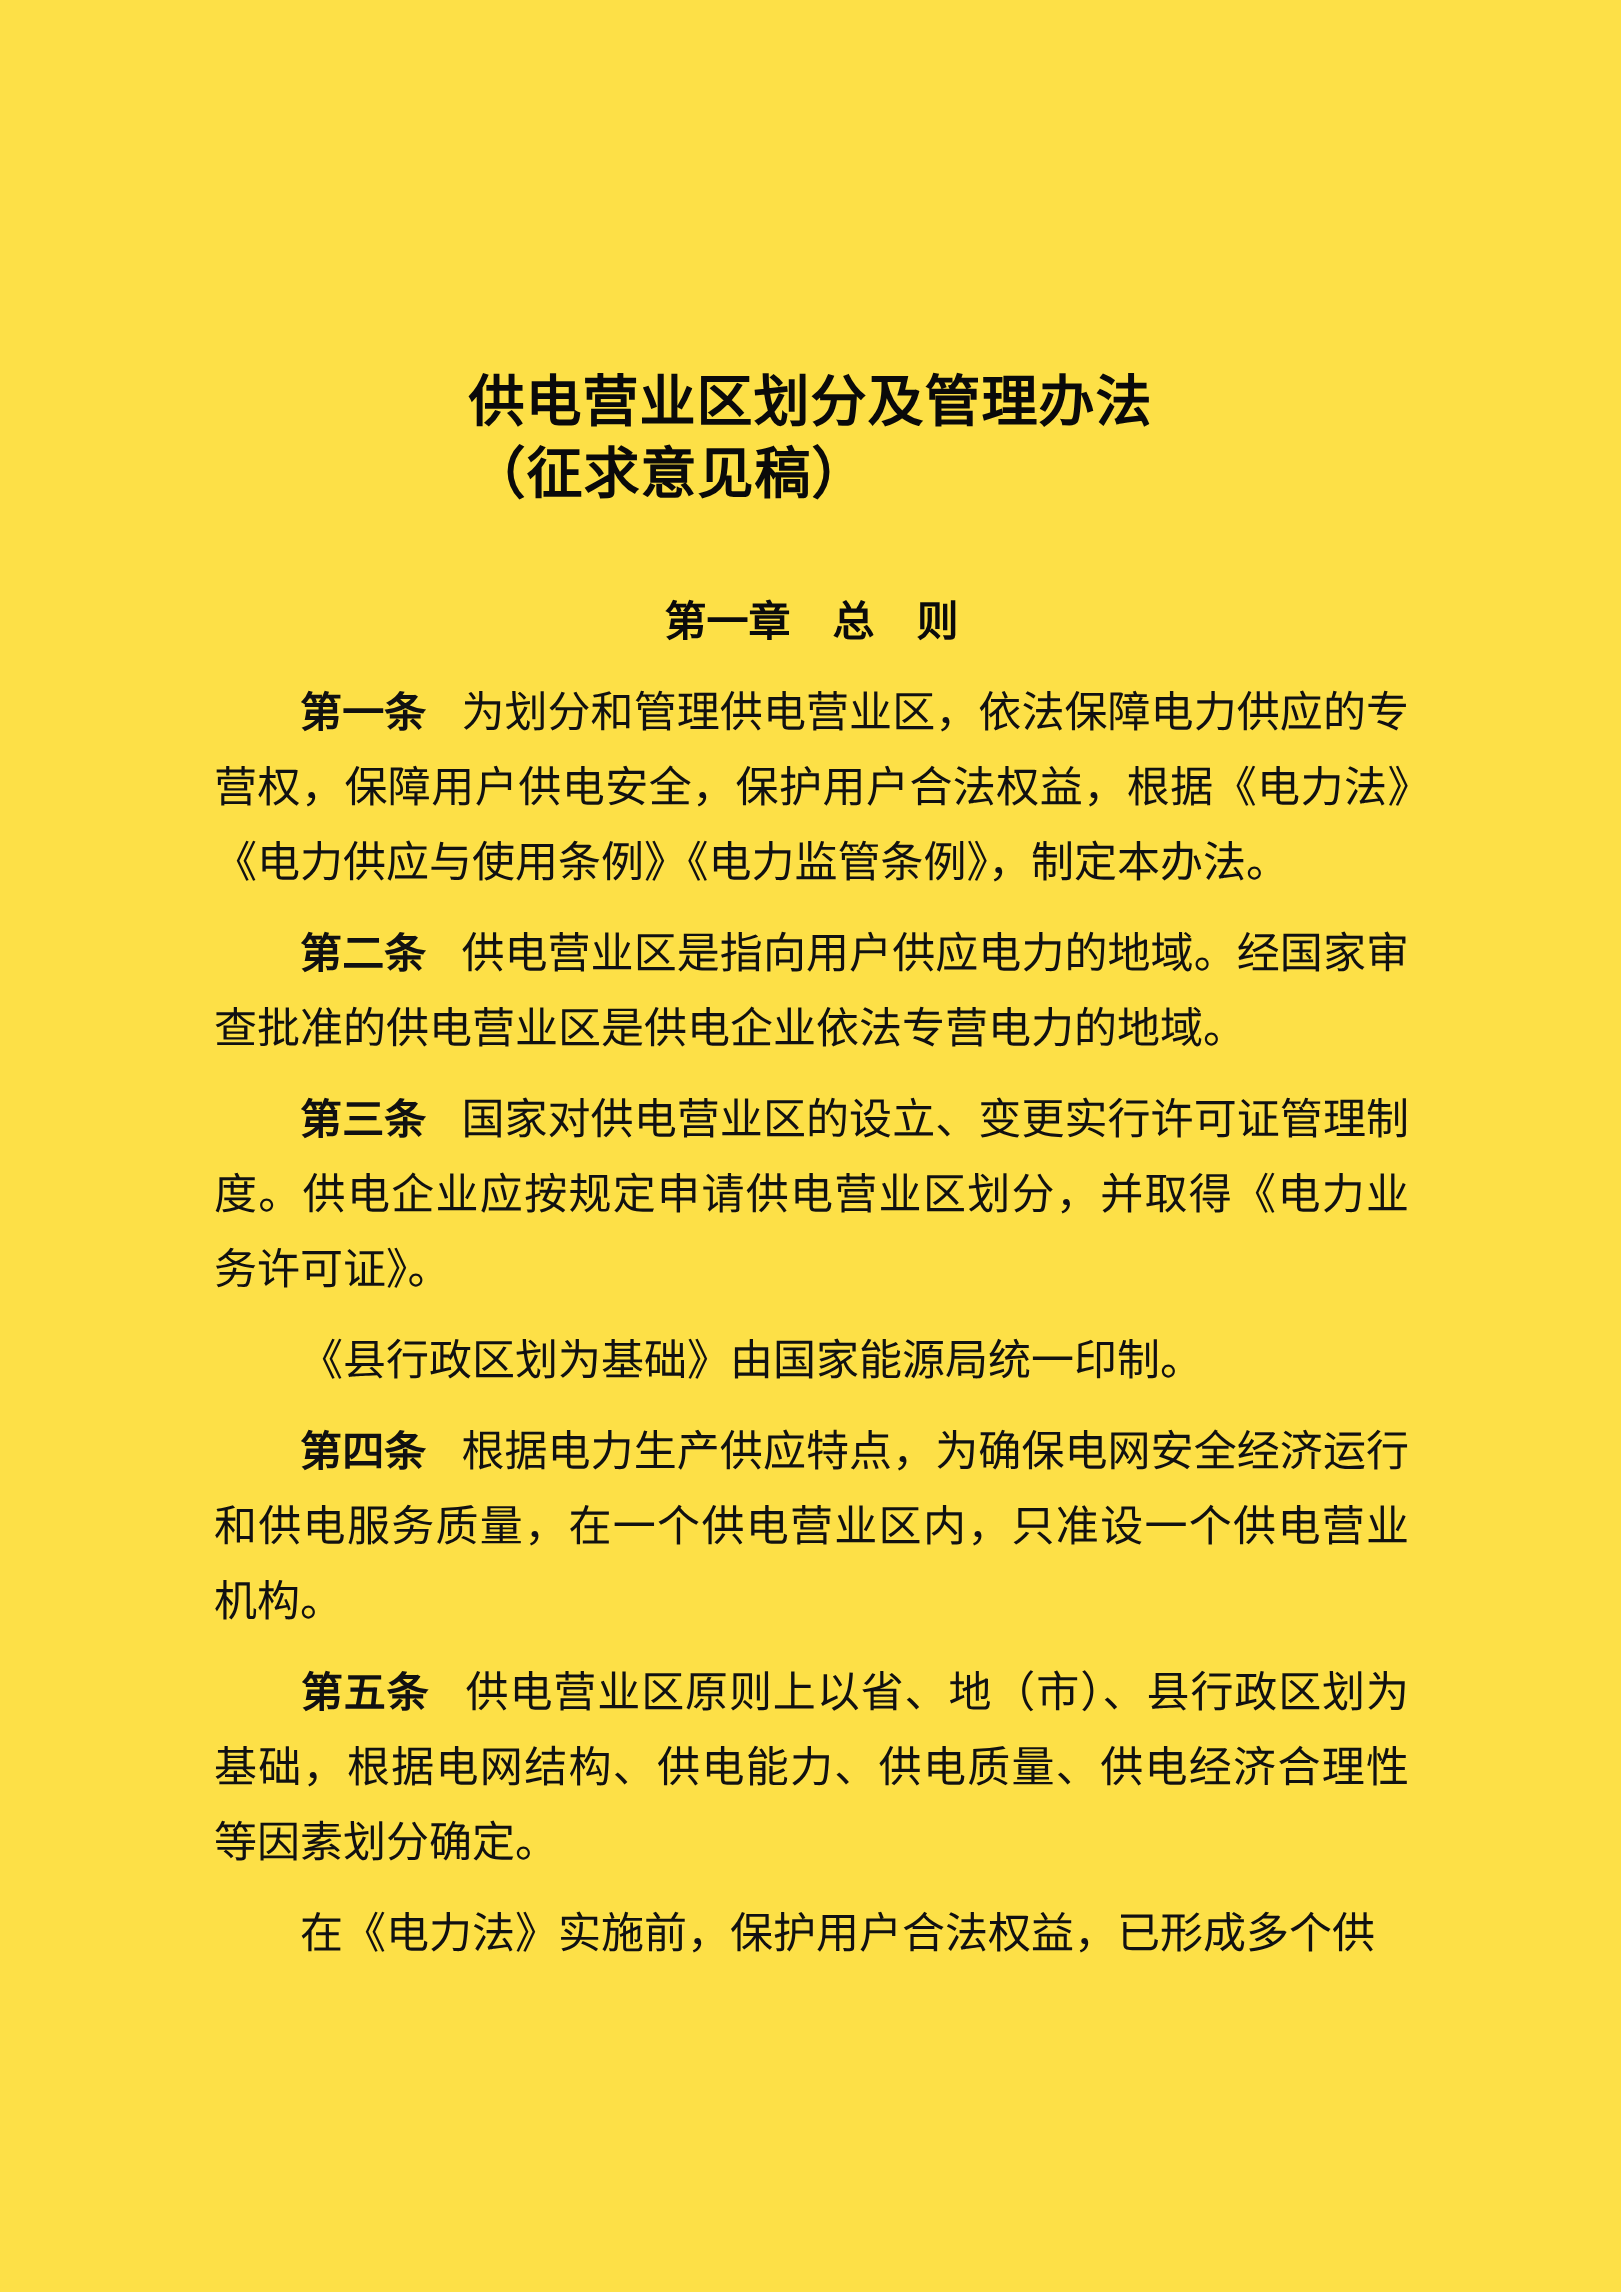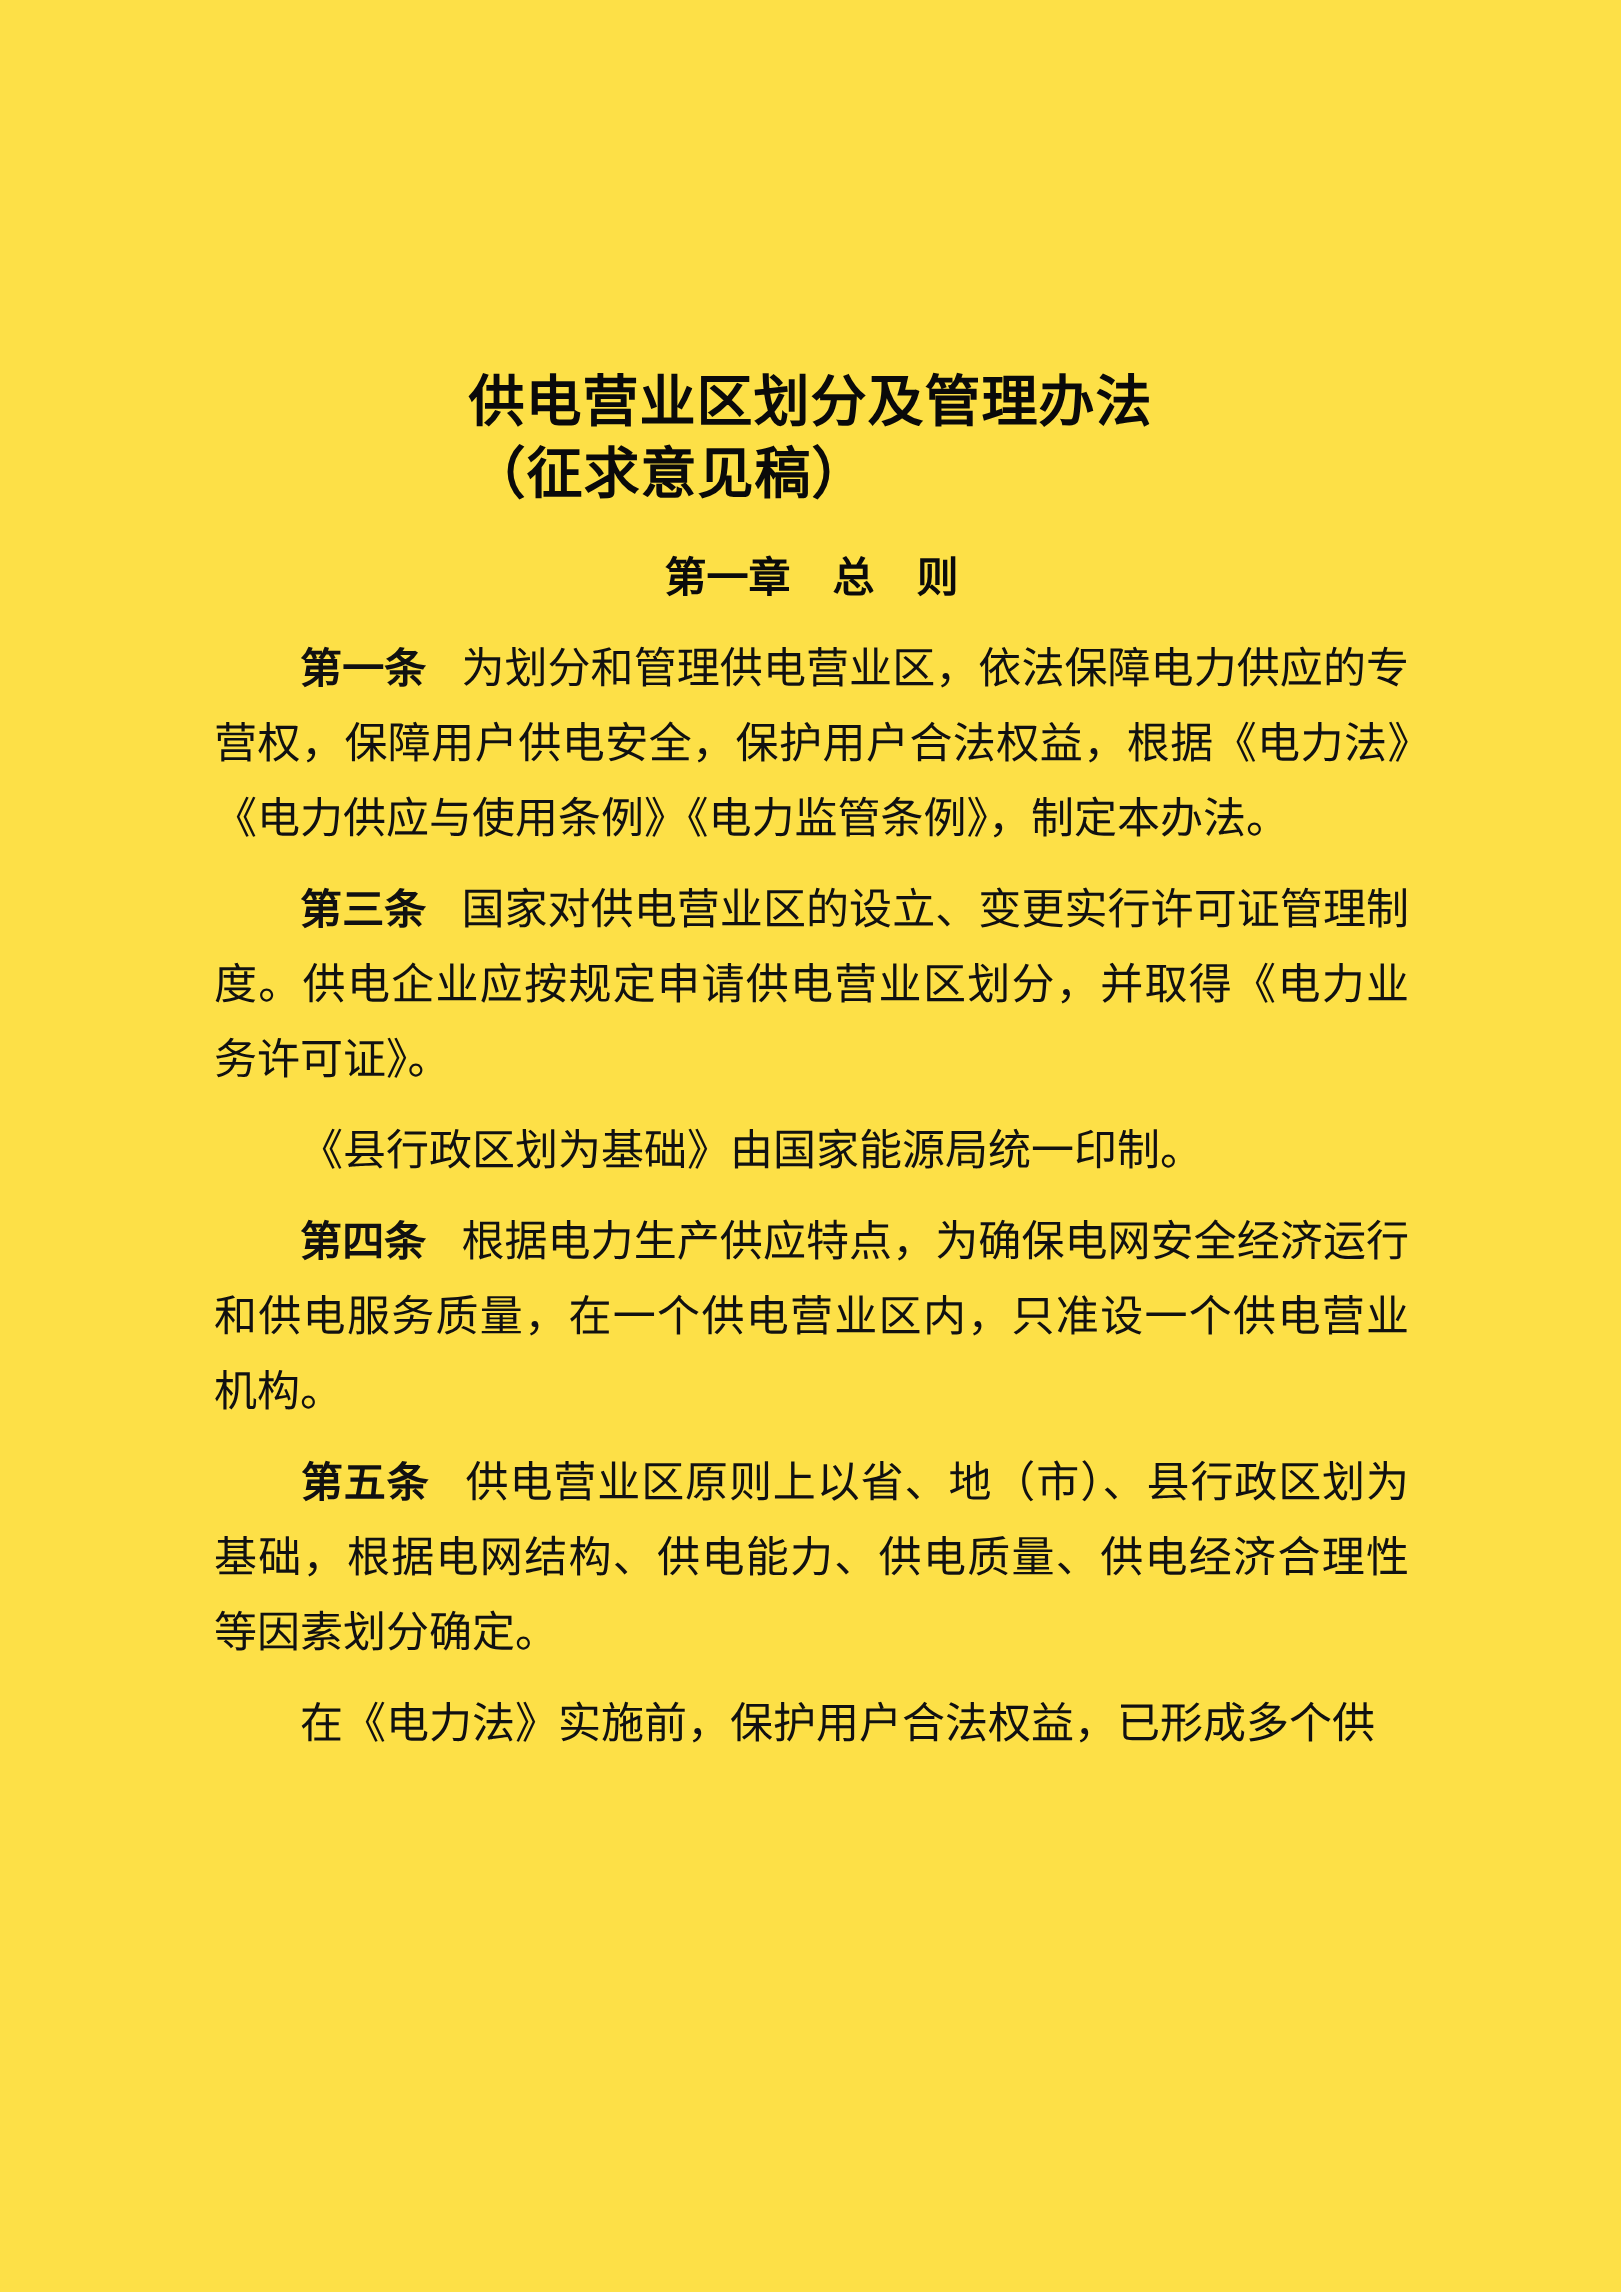--- a/index.html
+++ b/index.html
@@ -47,21 +47,21 @@
     font-size: 56px;
     line-height: 73px;
     letter-spacing: 1px;
     color: #0a0a0a;
   }
 
   
   .body-col {
     position: absolute;
     left: 198px;
-    top: 540px;
+    top: 584px;
     width: 1227px;
   }
 
   
   .chapter {
     text-align: center;
     font-family: "DejaVu Sans", "Liberation Sans", sans-serif;
     font-weight: 700;
     font-size: 42px;
     line-height: 75px;
@@ -111,20 +111,23 @@
   <div class="doc-subtitle">（征求意见稿）</div>
 
   <div class="body-col">
 
     <div class="chapter">第一章　总　则</div>
 
     <p class="para">
       <span class="indent2"></span><span class="art">第一条</span><span class="gap"></span><span>为划分和管理供电营业区，依法保障电力供应的专营权，保障用户供电安全，保护用户合法权益，根据《电力法》《电力供应与使用条例》《电力监管条例》，制定本办法。</span>
     </p>
 
+    <p class="para">
+      <span class="indent2"></span><span class="art">第二条</span><span class="gap"></span><span>供电营业区是指向用户供应电力的地域。经国家审查批准的供电营业区是供电企业依法专营电力的地域。</span>
+    </p>
 
     <p class="para">
       <span class="indent2"></span><span class="art">第三条</span><span class="gap"></span><span>国家对供电营业区的设立、变更实行许可证管理制度。供电企业应按规定申请供电营业区划分，并取得《电力业务许可证》。</span>
     </p>
 
     <p class="para">
       <span class="indent2"></span><span>《县行政区划为基础》由国家能源局统一印制。</span>
     </p>
 
 

